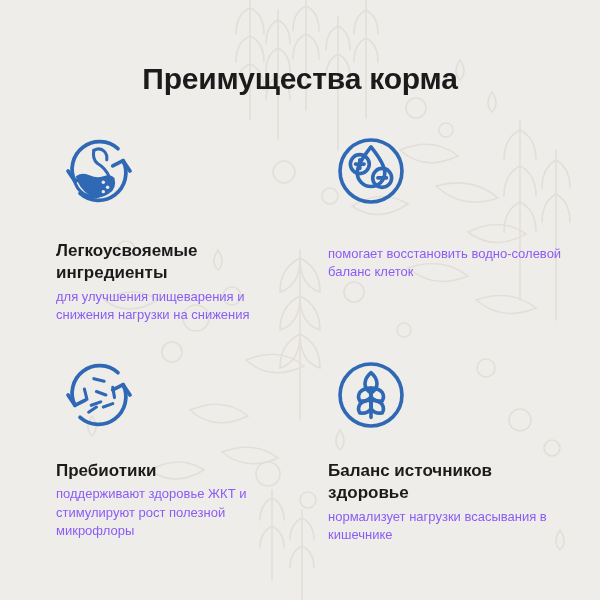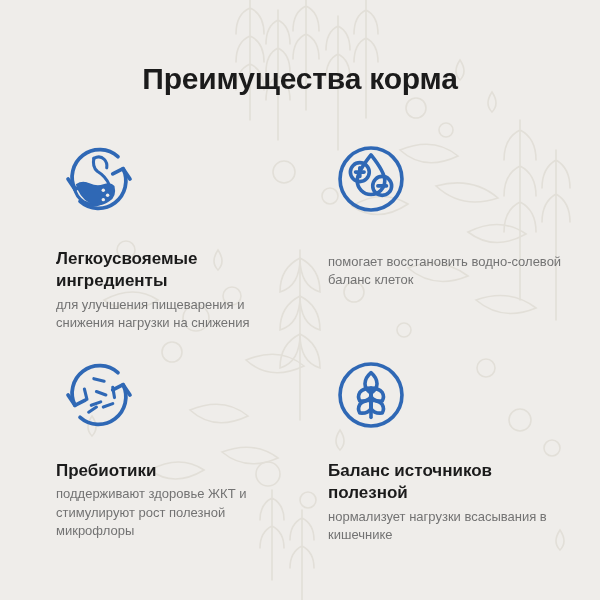--- a/index.html
+++ b/index.html
@@ -51,29 +51,29 @@
   .feature-title {
     font-size: 17px;
     font-weight: bold;
     color: #1b1b1b;
     line-height: 1.32;
     margin: 0;
   }
   .feature-desc {
     font-size: 13px;
     font-weight: normal;
-    color: #737373;
+    color: #8b5cf6;
     line-height: 1.42;
     margin: 0;
     padding-top: 3px;
   }
   
   .col-left  { left: 56px; }
   .col-right { left: 328px; }
-  .row-top    { top: 136px; }
+  .row-top    { top: 128px; }
   .row-bottom { top: 352px; }
 
   .f1 .text-block { margin-top: 26px; }
   .f2 .text-block { margin-top: 28px; }
   .f3 .text-block { margin-top: 22px; }
   .f4 .text-block { margin-top: 22px; }
 </style>
 </head>
 <body>
 
@@ -223,18 +223,18 @@
         <circle cx="50" cy="50" r="36"></circle>
         <line x1="50" y1="44" x2="50" y2="76"></line>
         <path d="M50 24 q-7 6 -7 13 q0 6 7 11 q7 -5 7 -11 q0 -7 -7 -13 Z"></path>
         <path d="M50 42 q-9 0 -13 5 q-3 5 0 10 q9 1 13 -5 Z"></path>
         <path d="M50 42 q9 0 13 5 q3 5 0 10 q-9 1 -13 -5 Z"></path>
         <path d="M50 56 q-9 0 -13 5 q-3 5 0 10 q9 1 13 -5 Z"></path>
         <path d="M50 56 q9 0 13 5 q3 5 0 10 q-9 1 -13 -5 Z"></path>
       </g>
     </svg>
     <div class="text-block">
-      <p class="feature-title">Баланс источников полезной</p>
+      <p class="feature-title">Баланс источников здоровье</p>
       <p class="feature-desc">нормализует нагрузки всасывания в кишечнике</p>
     </div>
   </div>
 
 </div>
 
 </body></html>

